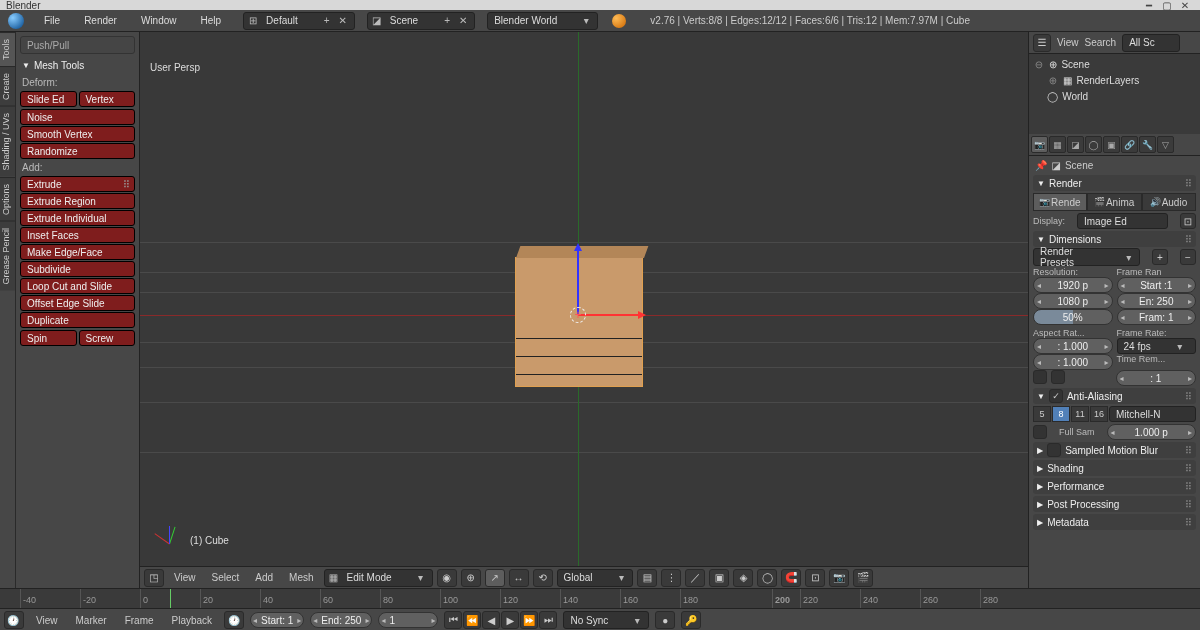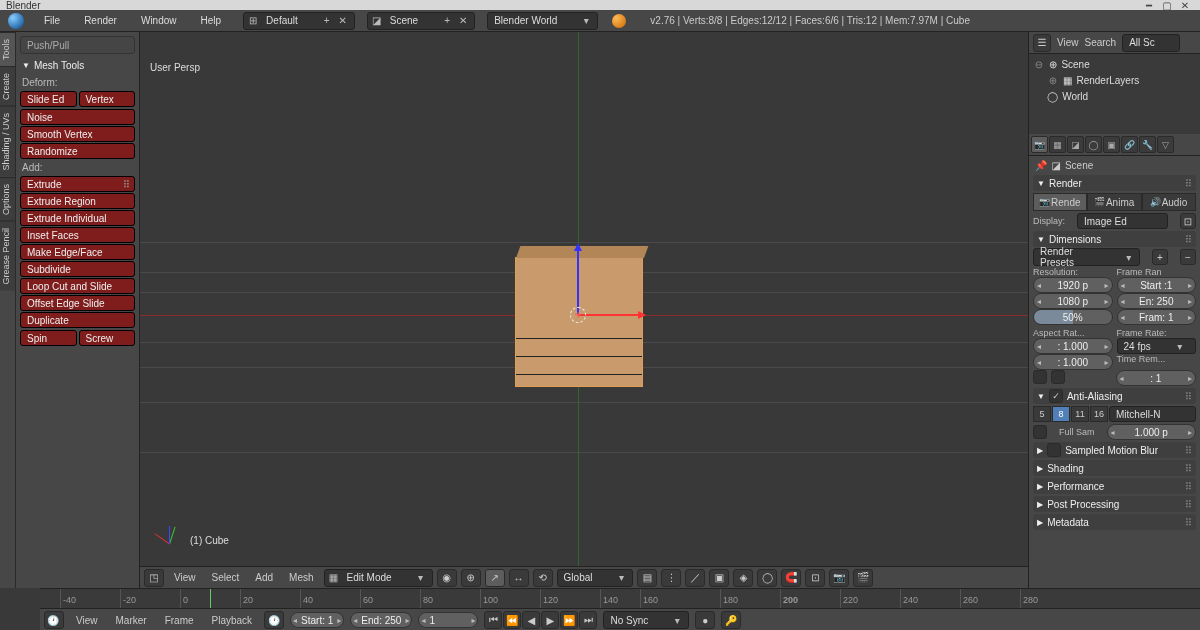--- a/index.html
+++ b/index.html
@@ -77,21 +77,21 @@
 .props .field { flex:1; height:16px; background:#606060; border:1px solid #333; border-radius:8px; display:flex; align-items:center; justify-content:center; color:#eee; font-size:9px; position:relative; }
 .props .field .arrL,.props .field .arrR { position:absolute; color:#bbb; font-size:8px; }
 .props .field .arrL { left:3px; } .props .field .arrR { right:3px; }
 .props .label-col { font-size:9px; color:#bbb; }
 .props .half { display:flex; gap:4px; }
 .props .half > div { flex:1; }
 .props .aa-row { display:flex; gap:1px; align-items:center; margin:2px 0; }
 .props .aa-row .aabox { width:18px; height:16px; background:#3a3a3a; border:1px solid #2a2a2a; display:flex; align-items:center; justify-content:center; font-size:9px; }
 .props .aa-row .aabox.active { background:#5180b8; color:#fff; }
 .props .check { width:14px; height:14px; border:1px solid #2a2a2a; border-radius:3px; background:#333; display:inline-flex; align-items:center; justify-content:center; color:#ccc; font-size:9px; }
-.timeline { height:42px; background:#474747; border-top:1px solid #222;margin-left:40px; }
+.timeline { height:42px; background:#474747; border-top:1px solid #222; }
 .timeline .ruler { height:20px; background:#3a3a3a; position:relative; border-bottom:1px solid #222; }
 .timeline .ruler .tick { position:absolute; top:0; height:100%; border-left:1px solid #555; font-size:9px; color:#999; padding-left:2px; padding-top:6px; }
 .timeline .ruler .cursor { position:absolute; top:0; left:170px; width:1px; height:100%; background:#6c6; }
 .timeline .thead { height:22px; display:flex; align-items:center; padding:0 4px; gap:6px; }
 .timeline .thead .item { padding:2px 6px; color:#ccc; cursor:pointer; }
 .numbox { height:16px; background:#606060; border:1px solid #333; border-radius:8px; padding:0 10px; display:flex; align-items:center; color:#eee; font-size:9px; position:relative; }
 .numbox .arrL,.numbox .arrR { position:absolute; font-size:8px; color:#bbb; }
 .numbox .arrL{left:2px;} .numbox .arrR{right:2px;}
 .play-ctrl { display:flex; gap:1px; }
 .play-ctrl .pc { width:18px; height:18px; background:#3a3a3a; border:1px solid #2a2a2a; border-radius:3px; display:flex; align-items:center; justify-content:center; color:#ccc; }
@@ -470,23 +470,23 @@
   <div class="tick" style="left: 20px;">-40</div>
       <div class="tick" style="left: 80px;">-20</div>
       <div class="tick" style="left: 140px;">0</div>
       <div class="tick" style="left: 200px;">20</div>
       <div class="tick" style="left: 260px;">40</div>
       <div class="tick" style="left: 320px;">60</div>
       <div class="tick" style="left: 380px;">80</div>
       <div class="tick" style="left: 440px;">100</div>
       <div class="tick" style="left: 500px;">120</div>
       <div class="tick" style="left: 560px;">140</div>
-      <div class="tick" style="left: 600px;">160</div>
+      <div class="tick" style="left: 620px;">160</div>
       <div class="tick" style="left: 680px;">180</div>
-      <div class="tick" style="left: 740px; font-weight: bold;">200</div>
+      <div class="tick" style="left: 772px; font-weight: bold;">200</div>
       <div class="tick" style="left: 800px;">220</div>
       <div class="tick" style="left: 860px;">240</div>
       <div class="tick" style="left: 920px;">260</div>
       <div class="tick" style="left: 980px;">280</div>
     </div>
   <div class="thead">
     <div class="icon-box">🕐</div>
     <span class="item">View</span>
     <span class="item">Marker</span>
     <span class="item">Frame</span>

